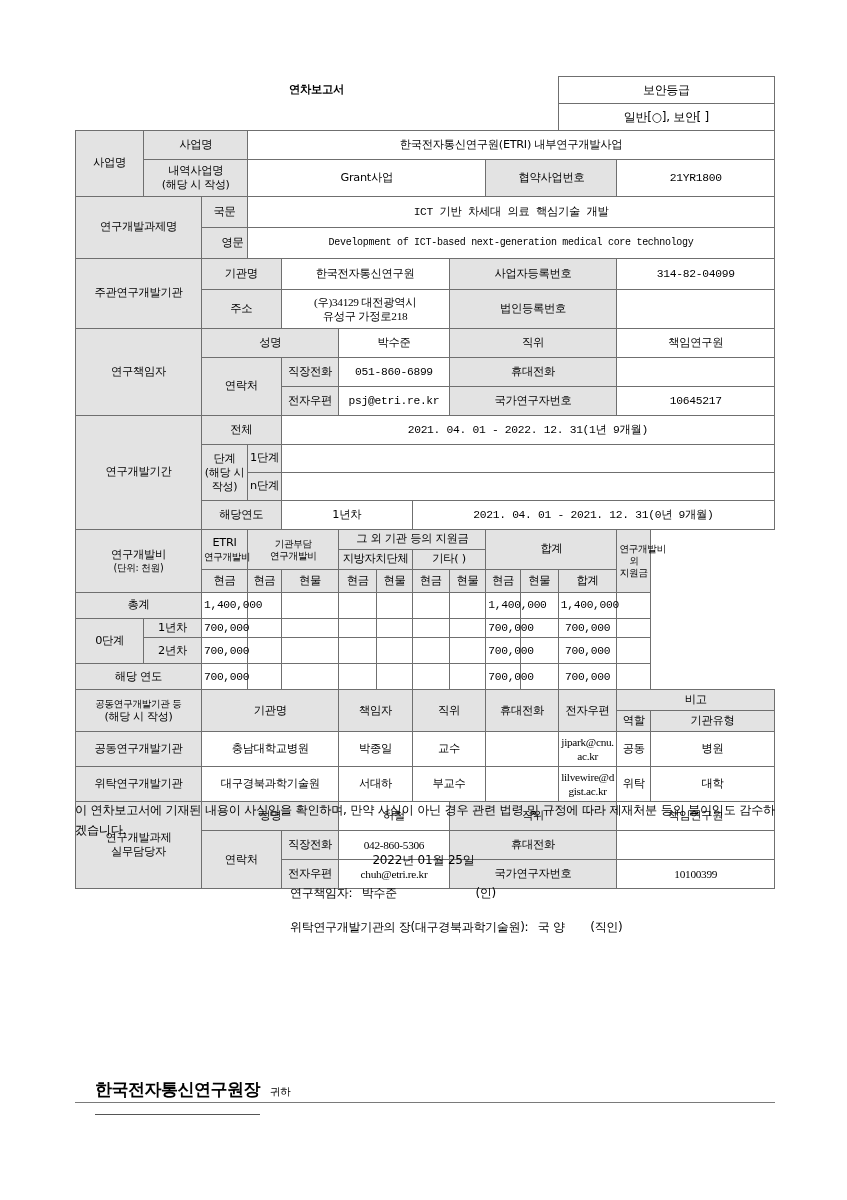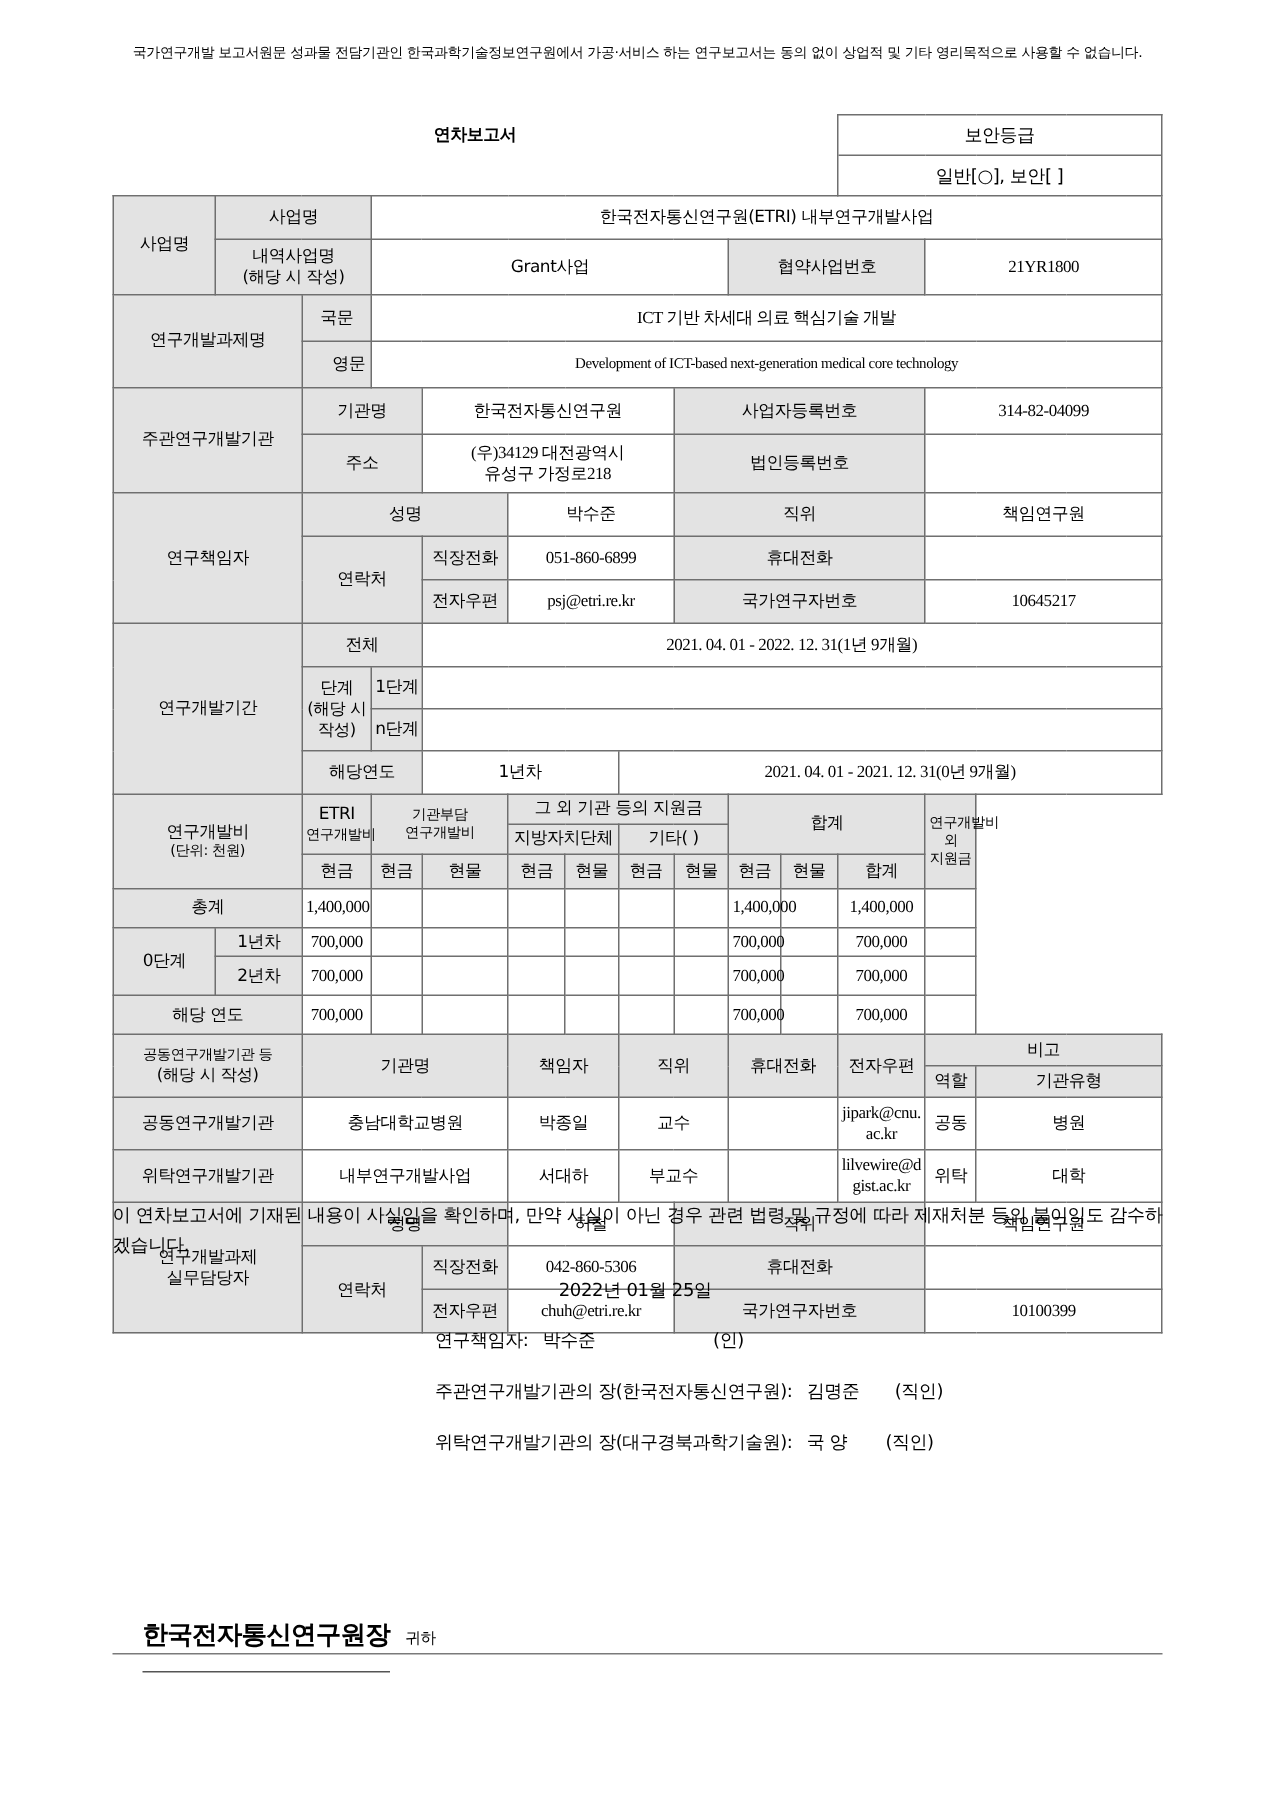--- a/index.html
+++ b/index.html
@@ -57,21 +57,21 @@
   td.wh { background: #ffffff; }
   .title-cell {
     font-size: 27px;
     font-weight: bold;
     letter-spacing: 1px;
     border: none !important;
     background: #ffffff;
     padding: 6px 0 10px 0;
   }
   .mono {
-    font-family: Liberation Serif, serif;
+    font-family: Liberation Mono, monospace;
     font-size: 10.6px;
     letter-spacing: 0px;
   }
   .mono-sm {
     font-family: Liberation Serif, serif;
     font-size: 9.3px;
     letter-spacing: -0.2px;
     line-height: 1.15;
   }
   .small {
@@ -147,21 +147,20 @@
     top: 1102px;
     width: 700px;
     border-bottom: 1.2px solid #7a7a7a;
   }
 </style>
 </head>
 <body>
 
 <div class="page">
 
-  <div class="notice">국가연구개발 보고서원문 성과물 전담기관인 한국과학기술정보연구원에서 가공·서비스 하는 연구보고서는 동의 없이 상업적 및 기타 영리목적으로 사용할 수 없습니다.</div>
 
   <table class="doc">
     <colgroup>
       <col style="width:65px">
       <col style="width:55px">
       <col style="width:44px">
       <col style="width:32px">
       <col style="width:55px">
       <col style="width:36px">
       <col style="width:34px">
@@ -391,21 +390,21 @@
       <td class="wh small" colspan="2"></td>
       <td class="wh mono-sm">
         <div>jipark@cnu.</div>
         <div>ac.kr</div>
       </td>
       <td class="wh small">공동</td>
       <td class="wh small" colspan="2">병원</td>
     </tr>
     <tr>
       <td class="sh small" colspan="2" style="height:30px;">위탁연구개발기관</td>
-      <td class="wh small" colspan="3">내부연구개발사업</td>
+      <td class="wh small" colspan="3">대구경북과학기술원</td>
       <td class="wh small" colspan="2">서대하</td>
       <td class="wh small" colspan="2">부교수</td>
       <td class="wh small" colspan="2"></td>
       <td class="wh mono-sm">
         <div>lilvewire@d</div>
         <div>gist.ac.kr</div>
       </td>
       <td class="wh small">위탁</td>
       <td class="wh small" colspan="2">대학</td>
     </tr>
@@ -439,25 +438,20 @@
   <div class="declaration">이 연차보고서에 기재된 내용이 사실임을 확인하며, 만약 사실이 아닌 경우 관련 법령 및 규정에 따라 제재처분 등의 불이익도 감수하겠습니다.</div>
   <div class="date-line">2022년 01월 25일</div>
 
   <div class="signatures">
     <div class="sig-row">
       <span>연구책임자:</span>
       <span style="margin-left:6px;">박수준</span>
       <span class="sig-seal" style="margin-left:75px;">(인)</span>
     </div>
     <div class="sig-row">
-      <span>주관연구개발기관의 장(한국전자통신연구원):</span>
-      <span style="margin-left:6px;">김명준</span>
-      <span class="sig-seal" style="margin-left:20px;">(직인)</span>
-    </div>
-    <div class="sig-row">
       <span>위탁연구개발기관의 장(대구경북과학기술원):</span>
       <span style="margin-left:6px;">국  양</span>
       <span class="sig-seal" style="margin-left:22px;">(직인)</span>
     </div>
   </div>
 
   <div class="footer">
     <span class="footer-line">한국전자통신연구원장</span>
     <span class="footer-sub">귀하</span>
   </div>

